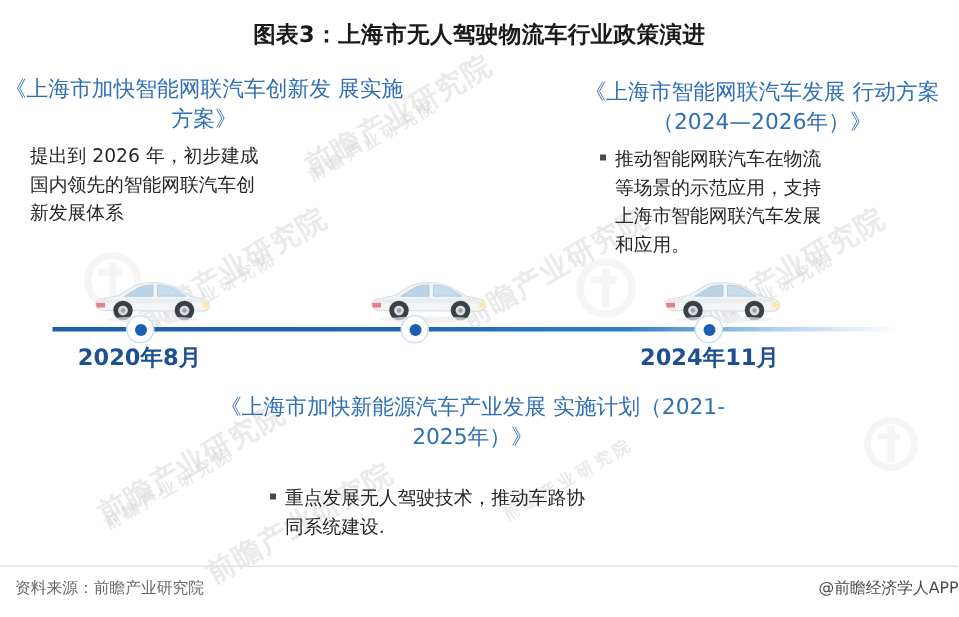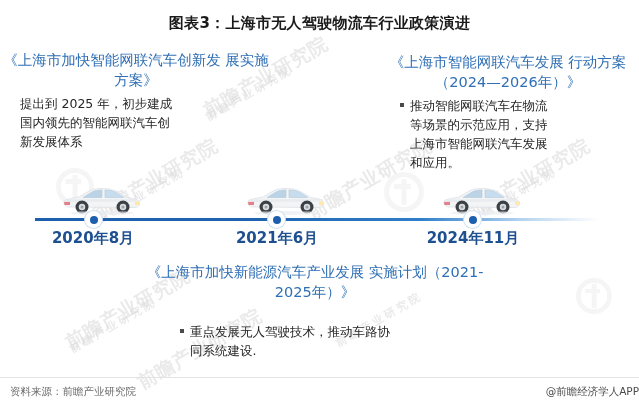--- a/index.html
+++ b/index.html
@@ -122,21 +122,21 @@
       <div class="bar2"></div>
   </div>
 
   <div class="title">图表3：上海市无人驾驶物流车行业政策演进</div>
 
   <div class="pol-head" id="blockA-head">
     <span class="ln">《上海市加快智能网联汽车创新发</span>
     <span class="ln">展实施方案》</span>
   </div>
   <div class="pol-body" id="blockA-body">
-    <span class="ln">提出到 2025 年，初步建成</span>
+    <span class="ln">提出到 2026 年，初步建成</span>
     <span class="ln">国内领先的智能网联汽车创</span>
     <span class="ln">新发展体系</span>
   </div>
 
   <div class="pol-head" id="blockB-head">
     <span class="ln">《上海市智能网联汽车发展</span>
     <span class="ln">行动方案（2024—2026年）》</span>
   </div>
   <div class="pol-body" id="blockB-body">
     <div class="bullet-row">
@@ -204,21 +204,20 @@
     </g>
   </svg>
 
   <div class="tl-line"></div>
 
   <div class="tl-node" id="node0"></div>
   <div class="tl-node" id="node1"></div>
   <div class="tl-node" id="node2"></div>
 
   <div class="tl-date" id="date0">2020年8月</div>
-  <div class="tl-date" id="date1">2021年6月</div>
   <div class="tl-date" id="date2">2024年11月</div>
 
   <div class="pol-head" id="blockC-head">
     <span class="ln">《上海市加快新能源汽车产业发展</span>
     <span class="ln">实施计划（2021-2025年）》</span>
   </div>
   <div class="pol-body" id="blockC-body">
     <div class="bullet-row">
       <span class="bsq"></span>
       <span class="btxt">

